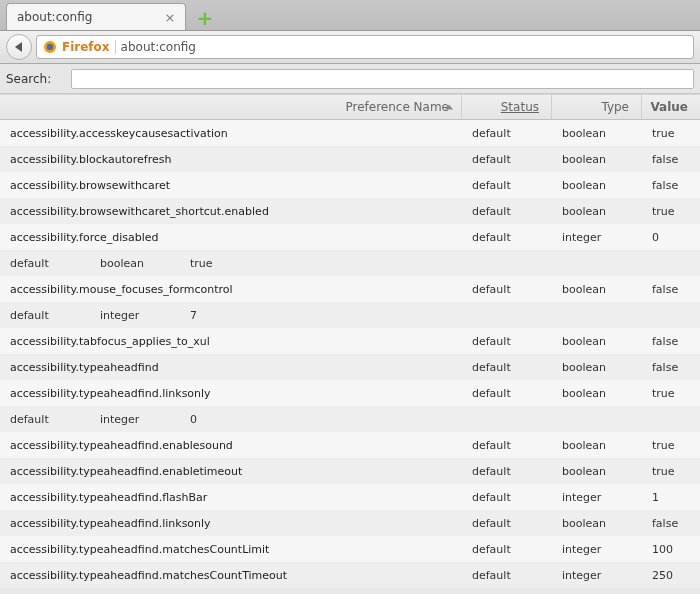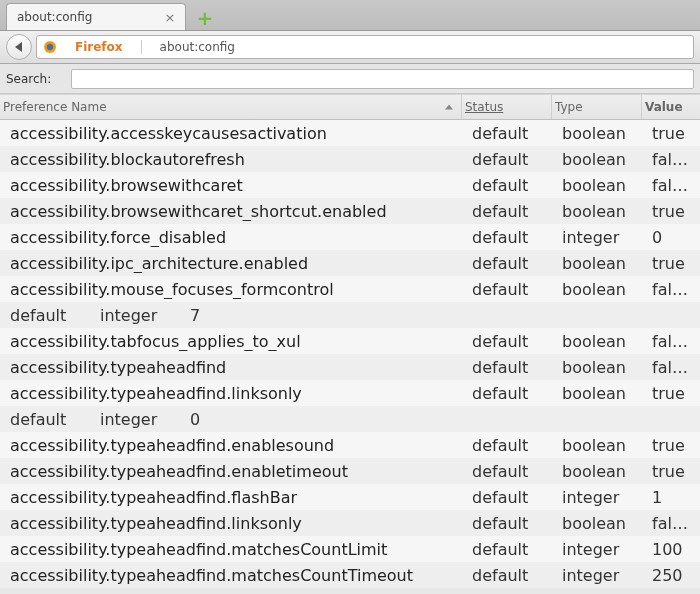--- a/index.html
+++ b/index.html
@@ -9,43 +9,43 @@
   .tabstrip { height: 31px; background: linear-gradient(#c8c8c8, #bdbdbd); border-bottom: 1px solid #9a9a9a; display: flex; align-items: flex-end; padding-left: 6px; }
   .tab { background: #f5f5f5; border: 1px solid #a0a0a0; border-bottom: none; border-radius: 4px 4px 0 0; height: 27px; min-width: 180px; display: flex; align-items: center; padding: 0 8px 0 10px; font-size: 12px; color: #444; position: relative; }
   .tab-title { flex: 1; }
   .tab-close { width: 14px; height: 14px; display: flex; align-items: center; justify-content: center; color: #777; font-size: 13px; cursor: pointer; border-radius: 2px; }
   .newtab { width: 26px; height: 24px; margin-left: 6px; display: flex; align-items: center; justify-content: center; color: #6fbf3f; font-size: 20px; font-weight: bold; cursor: pointer; }
   
   
   .navbar { height: 33px; background: linear-gradient(#f0f0f0, #dedede); border-bottom: 1px solid #a8a8a8; display: flex; align-items: center; padding: 0 6px; gap: 4px; }
   .back-btn { width: 26px; height: 26px; border-radius: 50%; background: linear-gradient(#fdfdfd, #e8e8e8); border: 1px solid #b0b0b0; display: flex; align-items: center; justify-content: center; cursor: pointer; }
   .back-arrow { width: 0; height: 0; border-top: 5px solid transparent; border-bottom: 5px solid transparent; border-right: 7px solid #555; margin-left: -2px; }
-  .urlbar { flex: 1; height: 24px; background: #fff; border: 1px solid #b0b0b0; border-radius: 3px; display: flex; align-items: center; padding: 0 6px; font-size: 12px; gap: 18px; }
+  .urlbar { flex: 1; height: 24px; background: #fff; border: 1px solid #b0b0b0; border-radius: 3px; display: flex; align-items: center; padding: 0 6px; font-size: 12px; gap: 5px; }
   .ff-icon { display:inline-flex; align-items:center; }
   .ff-label { color: #e07b1e; font-weight: bold; font-size: 12px; }
   .url-sep { width: 1px; height: 14px; background: #ccc; }
   .url-text { color: #555; }
   
   
   .searchrow { height: 30px; background: #e6e6e6; display: flex; align-items: center; padding: 0 6px; gap: 20px; border-bottom: 1px solid #c8c8c8; }
   .search-label { font-size: 12px; color: #333; }
   .search-input { flex: 1; height: 20px; border: 1px solid #b8b8b8; border-radius: 2px; background: #fff; padding: 0 5px; font-size: 12px; }
   
   
   .thead { height: 26px; background: linear-gradient(#efefef, #e4e4e4); display: flex; border-top: 1px solid #d5d5d5; border-bottom: 1px solid #c0c0c0; font-size: 12px; color: #666; }
-  .th { display: flex; align-items: center; padding: 0 3px; border-right: 1px solid #cfcfcf; position: relative; cursor: pointer; }
+  .th { display: flex; align-items: center; padding: 0 12px; border-right: 1px solid #cfcfcf; position: relative; cursor: pointer; justify-content: flex-end; }
   .th-name { flex: 1; }
   .th-status { width: 90px; text-decoration: underline; }
   .th-type  { width: 90px; }
   .th-value { width: 58px; border-right: none; font-weight: bold; }
   .sort-ind { position: absolute; right: 8px; top: 50%; transform: translateY(-50%); width: 0; height: 0; border-left: 4px solid transparent; border-right: 4px solid transparent; border-bottom: 5px solid #888; }
   
   
   .tbody { }
-  .row { height: 26px; display: flex; align-items: center; font-size: 16px; color: #333; cursor: pointer; }
+  .row { height: 26px; display: flex; align-items: center; font-size: 11px; color: #333; cursor: pointer; }
   .row:nth-child(even) { background: #eeeeee; }
   .row:nth-child(odd)  { background: #f6f6f6; }
   .cell { padding: 0 10px; overflow: hidden; white-space: nowrap; text-overflow: ellipsis; }
   .c-name { flex: 1; color: #222; }
   .c-status { width: 90px; }
   .c-type  { width: 90px; }
   .c-value { width: 58px; }
 </style>
 </head>
 <body>
@@ -121,21 +121,20 @@
       <div class="cell c-type">boolean</div>
       <div class="cell c-value">true</div>
     </div>
     <div class="row">
       <div class="cell c-name">accessibility.force_disabled</div>
       <div class="cell c-status">default</div>
       <div class="cell c-type">integer</div>
       <div class="cell c-value">0</div>
     </div>
     <div class="row">
-      <div class="cell c-name">accessibility.ipc_architecture.enabled</div>
       <div class="cell c-status">default</div>
       <div class="cell c-type">boolean</div>
       <div class="cell c-value">true</div>
     </div>
     <div class="row">
       <div class="cell c-name">accessibility.mouse_focuses_formcontrol</div>
       <div class="cell c-status">default</div>
       <div class="cell c-type">boolean</div>
       <div class="cell c-value">false</div>
     </div>

